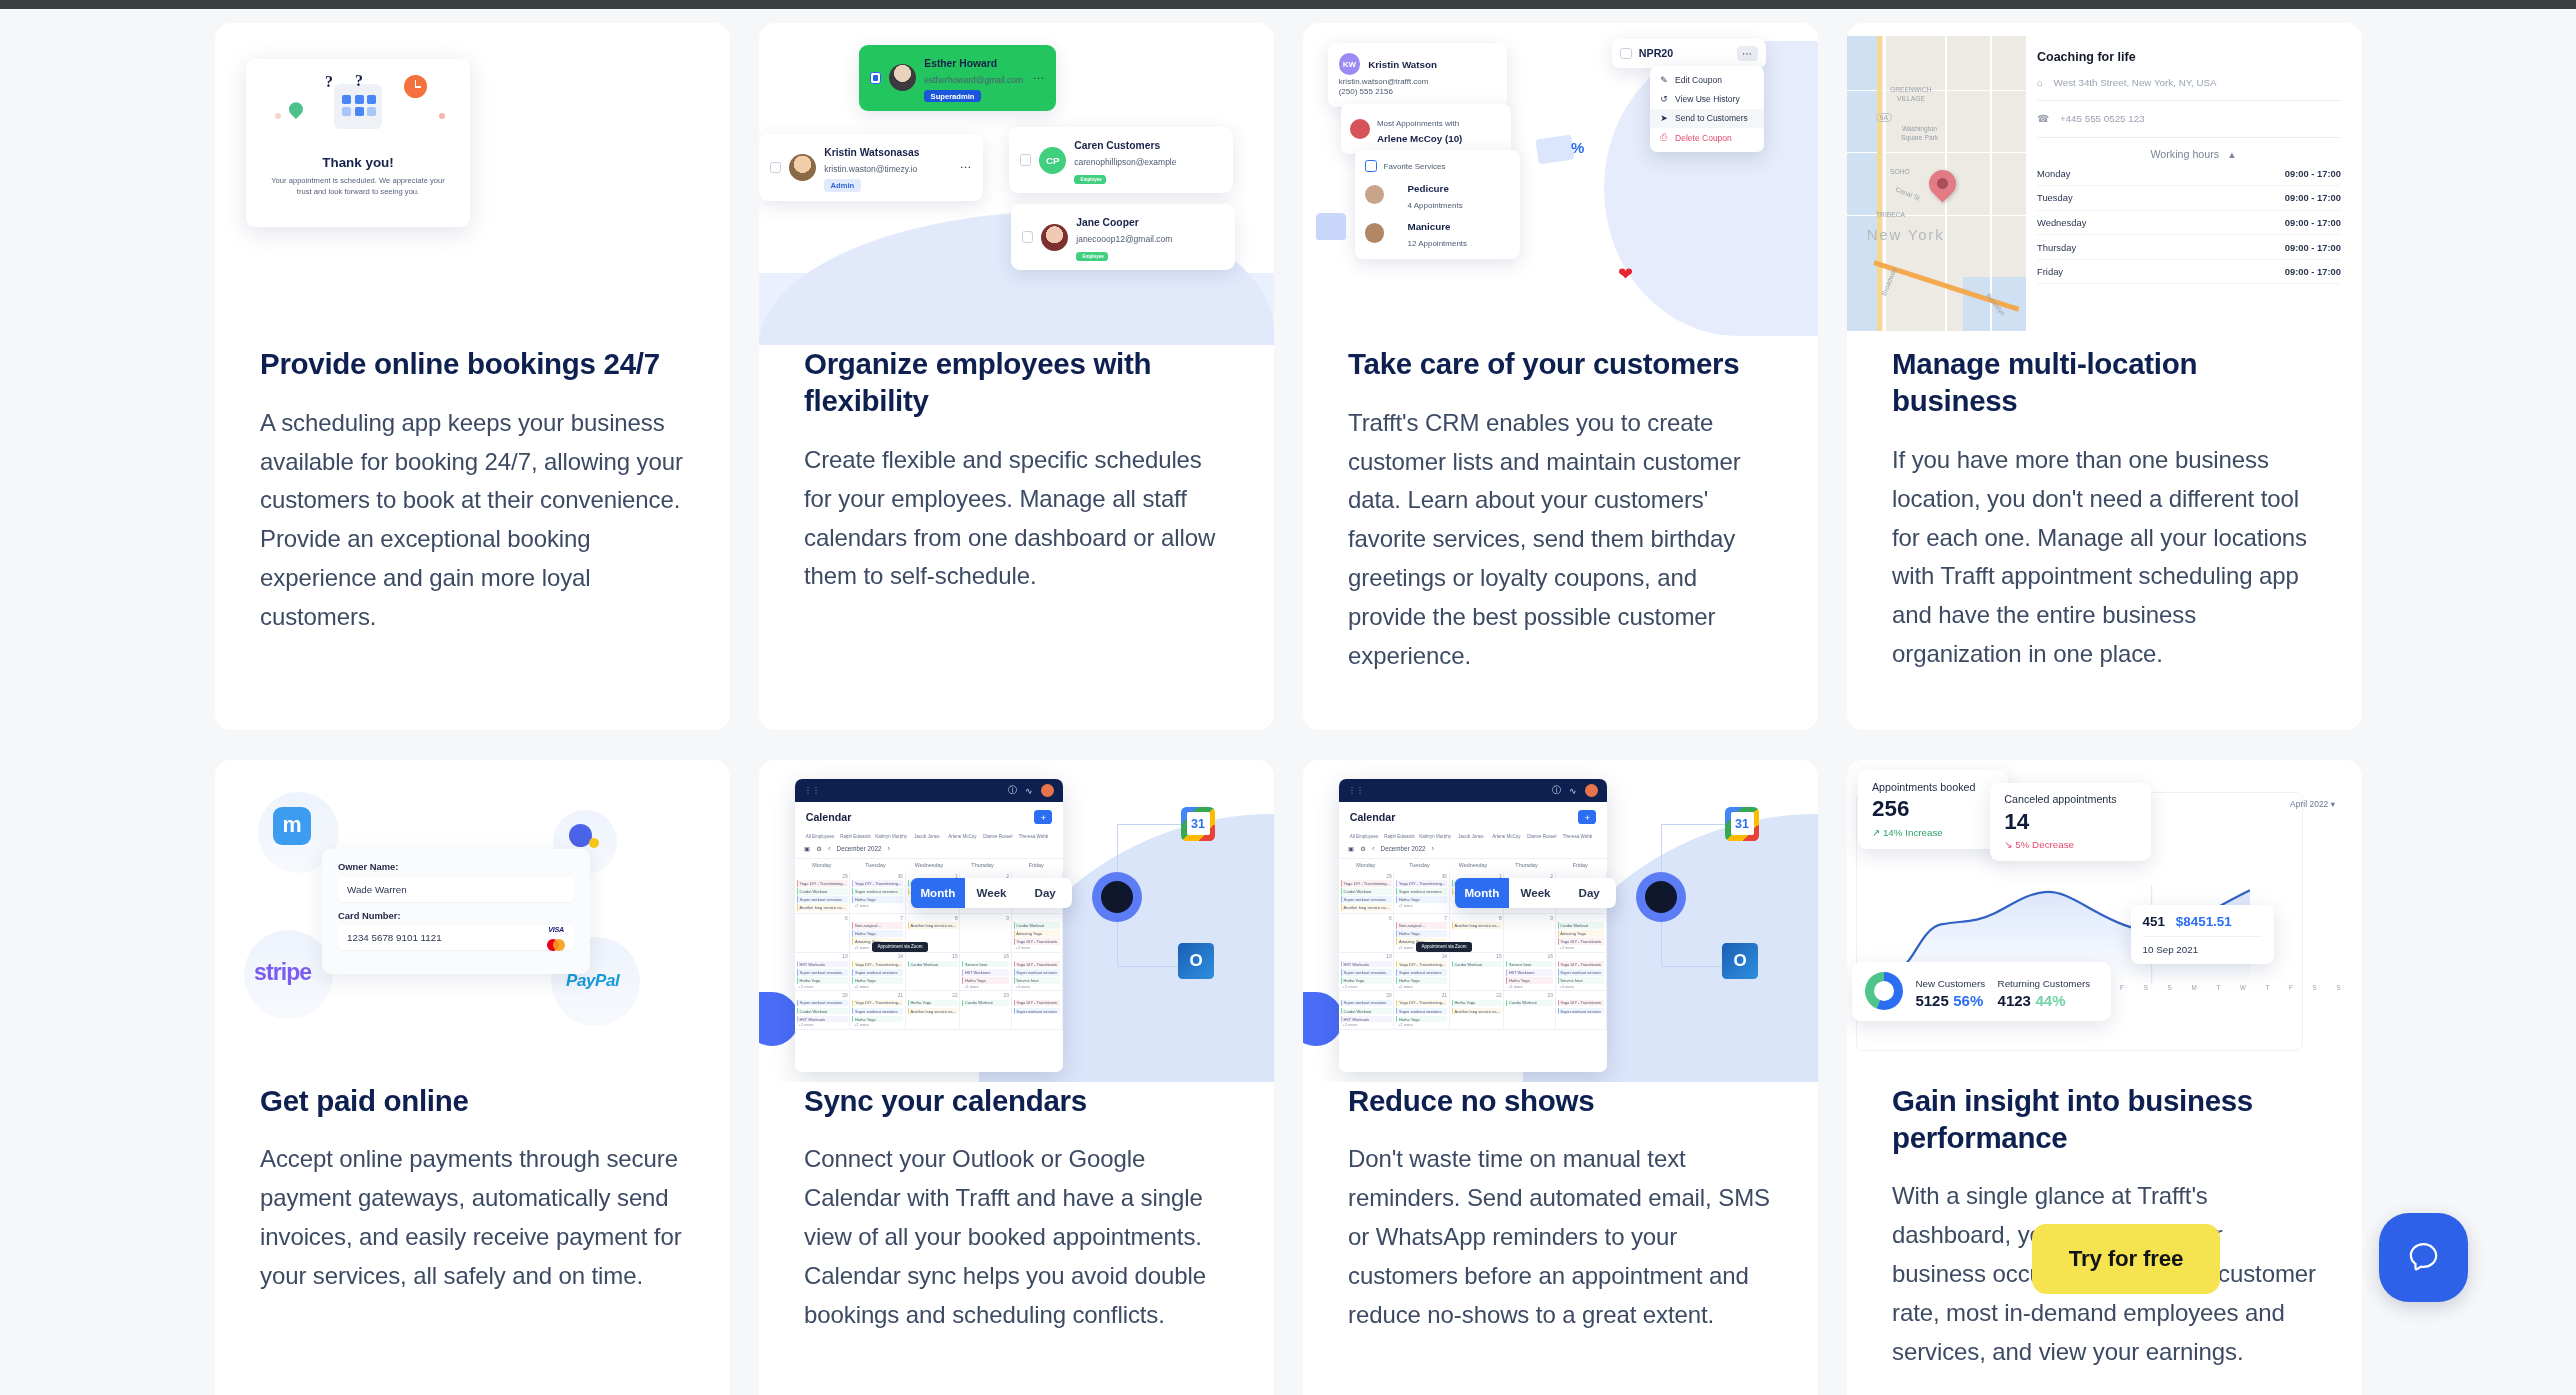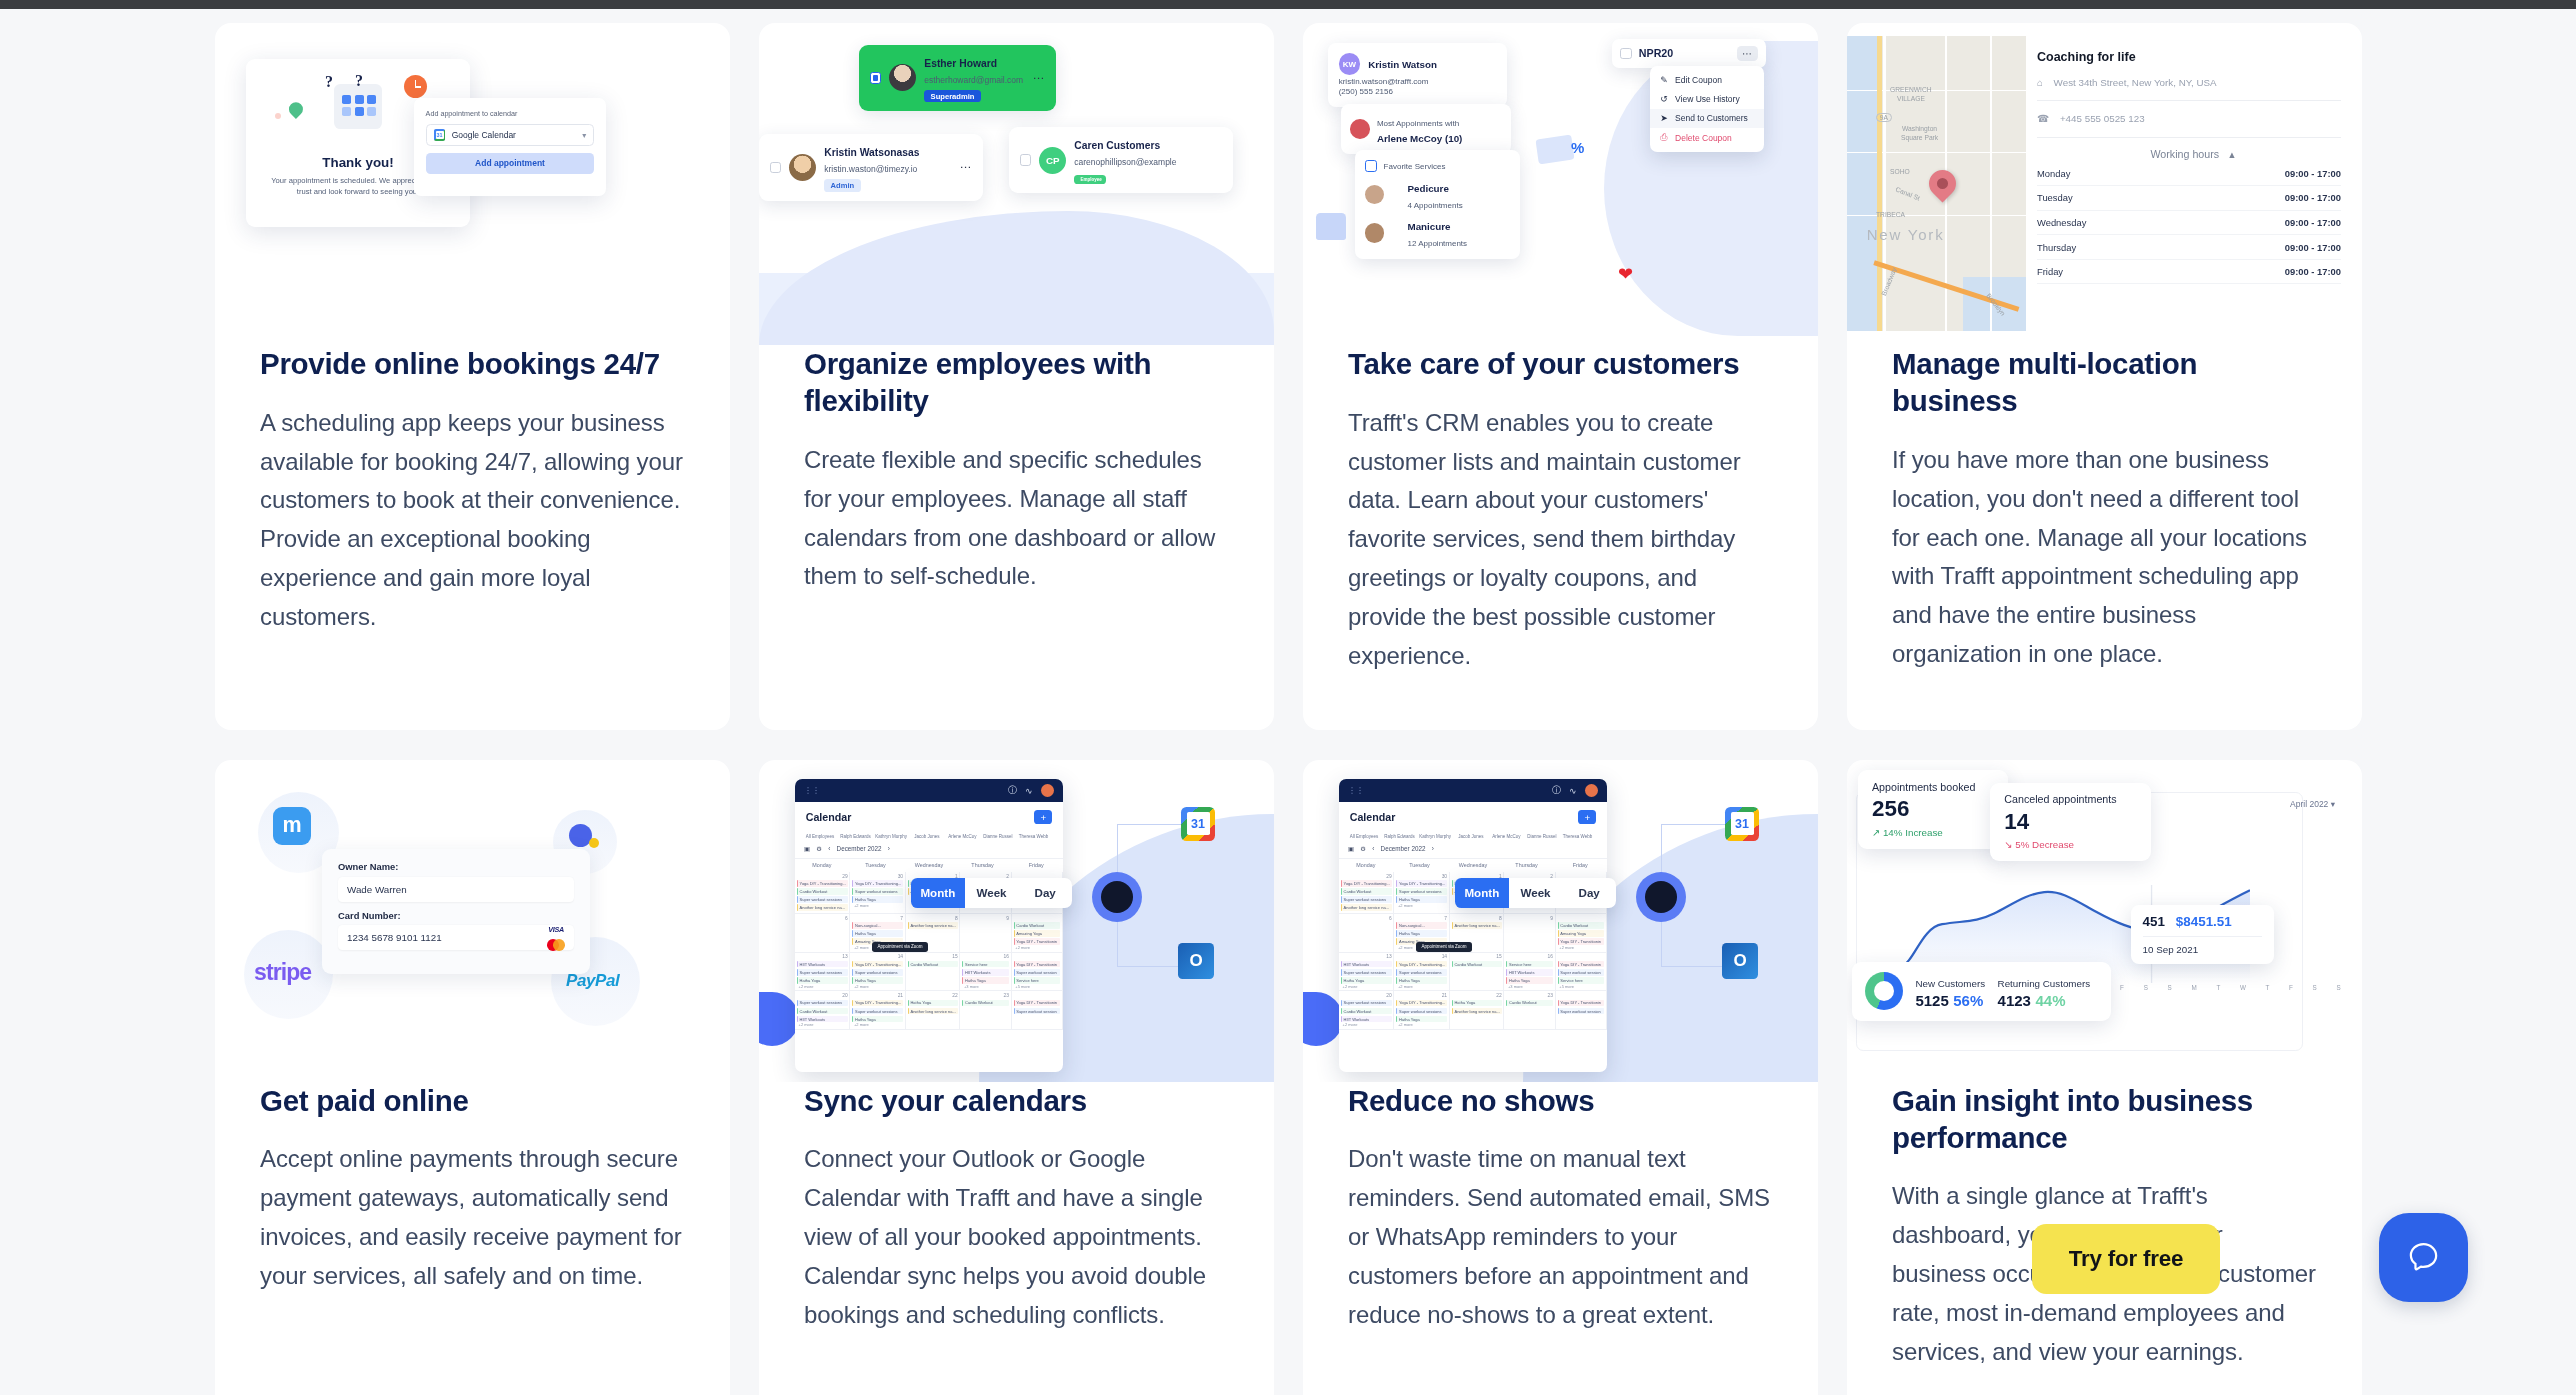--- a/index.html
+++ b/index.html
@@ -251,29 +251,20 @@
           <div class="clock"></div>
           <div class="pin"></div>
           <div class="dotA"></div>
           <div class="dotB"></div>
           <div class="qm" style="left:79px;top:1.8px;">?</div>
           <div class="qm" style="left:109px;top:0px;">?</div>
         </div>
         <div class="c1-thanks">Thank you!</div>
         <div class="c1-sub">Your appointment is scheduled. We appreciate your trust and look forward to seeing you.</div>
       </div>
-      <div class="c1-side">
-        <div class="c1-lbl">Add appointment to calendar</div>
-        <div class="c1-select">
-          <span class="gcal"></span>
-          <span>Google Calendar</span>
-          <span class="chev">▾</span>
-        </div>
-        <div class="c1-btn">Add appointment</div>
-      </div>
     </div>
     <div class="card-body">
       <div class="card-title">Provide online bookings 24/7</div>
       <div class="card-text">A scheduling app keeps your business available for booking 24/7, allowing your customers to book at their convenience. Provide an exceptional booking experience and gain more loyal customers.</div>
     </div>
   </div>
 
   <div class="card">
     <div class="illus">
       <div class="c2-wave2"></div>
@@ -304,20 +295,29 @@
       <div class="urow" style="left:250px;top:104px;width:224px;">
         <span class="cbx"></span>
         <span class="av cp">CP</span>
         <span>
           <span class="uname">Caren Customers</span><br>
           <span class="umail">carenophillipson@example</span><br>
           <span class="tag emp">Employee</span>
         </span>
       </div>
 
+      <div class="urow" style="left:252px;top:181px;width:224px;">
+        <span class="cbx"></span>
+        <span class="av p3"></span>
+        <span>
+          <span class="uname">Jane Cooper</span><br>
+          <span class="umail">janecooop12@gmail.com</span><br>
+          <span class="tag emp">Employee</span>
+        </span>
+      </div>
     </div>
     <div class="card-body">
       <div class="card-title">Organize employees with flexibility</div>
       <div class="card-text">Create flexible and specific schedules for your employees. Manage all staff calendars from one dashboard or allow them to self-schedule.</div>
     </div>
   </div>
 
   <div class="card">
     <div class="illus">
       <div class="c3-blob"></div>

